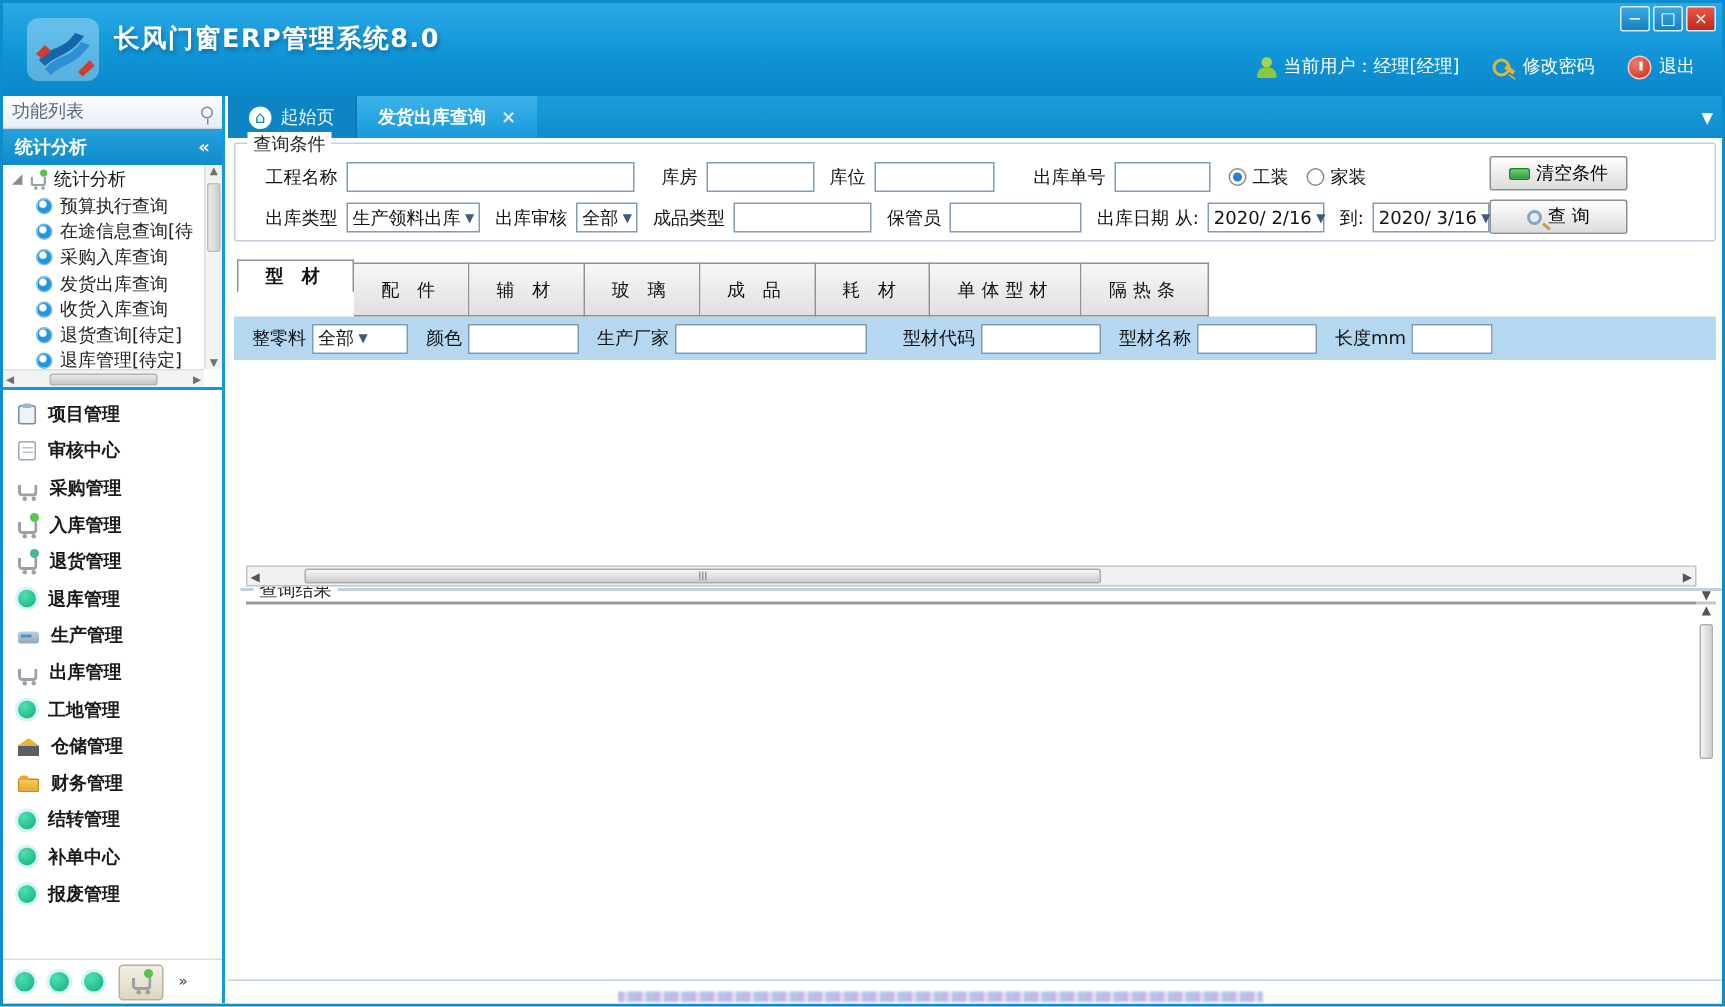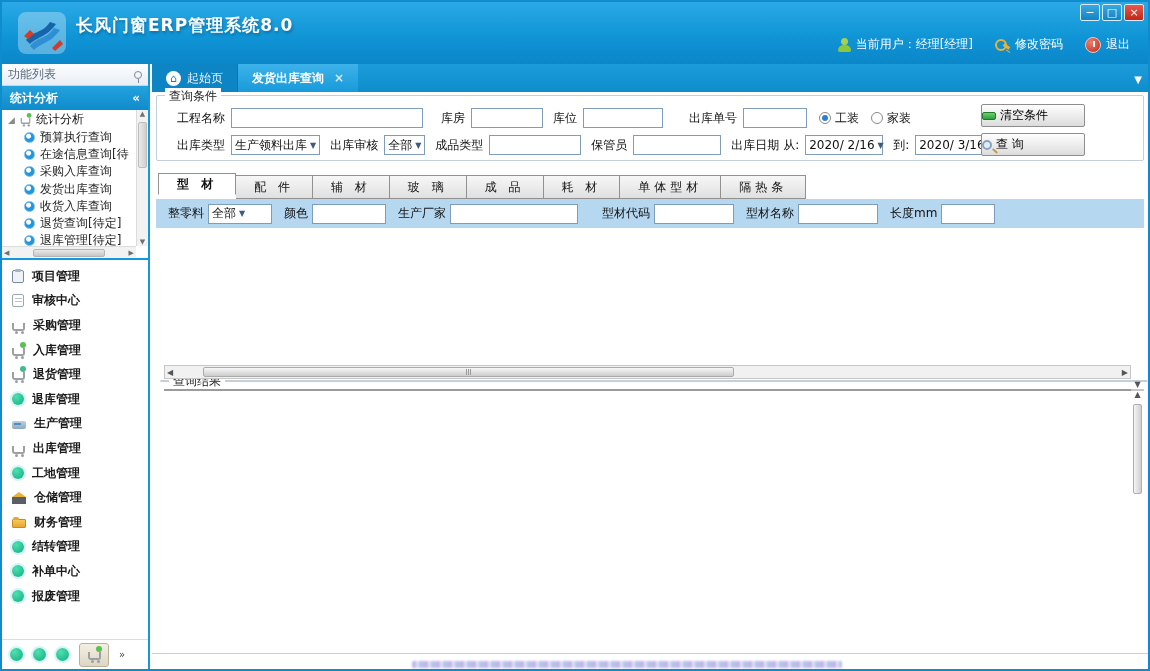--- a/index.html
+++ b/index.html
@@ -82,27 +82,27 @@
   .qrow { position:absolute; left:10px; right:150px; display:flex; align-items:center; font-size:12px; color:#111; white-space:nowrap; }
   .qrow.r1 { top:12px; }
   .qrow.r2 { top:39px; }
   .lbl { margin:0 6px 0 10px; }
   input.tx, .sel, .datebox { height:20px; border:1px solid #7f9db9; background:#fff; font-size:12px; font-family:inherit; padding:0 3px; }
   .sel, .datebox { display:inline-flex; align-items:center; justify-content:flex-start; cursor:pointer; }
   .sel .ar, .datebox .ar { font-size:8px; color:#3f5a7d; margin-left:3px; }
   .radio { width:12px; height:12px; border:1px solid #8a8a8a; border-radius:50%; background:#fff; display:inline-block; position:relative; margin:0 4px 0 12px; vertical-align:-2px; cursor:pointer; }
   .radio.sel2::after { content:''; position:absolute; inset:2px; border-radius:50%; background:#2f7fd0; }
   .qbtns { position:absolute; right:58px; top:8px; display:flex; flex-direction:column; gap:6px; }
-  .btn { width:104px; height:23px; background:linear-gradient(#fefefe,#dcdcdc); border:1px solid #8e8e8e; border-radius:2px; font-size:12px; display:flex; align-items:center; justify-content:flex-start; gap:4px; cursor:pointer; }
+  .btn { width:92px; height:23px; background:linear-gradient(#fefefe,#dcdcdc); border:1px solid #8e8e8e; border-radius:2px; font-size:12px; display:flex; align-items:center; justify-content:center; gap:4px; cursor:pointer; }
   .i-erase { width:14px; height:8px; background:linear-gradient(#6fd06a,#2f9e3c); border:1px solid #1d7a2a; border-radius:2px; }
   .i-mag { width:10px; height:10px; border:2px solid #8aa4bd; border-radius:50%; background:#dceefa; position:relative; }
   .i-mag::after { content:''; position:absolute; left:8px; top:8px; width:6px; height:2px; background:#c59a3f; transform:rotate(40deg); }
 
   .mtabs { display:flex; margin:4px 0 0 2px; }
-  .mtab { height:24px; padding:0 18px; font-size:12px; color:#111; background:linear-gradient(#f7f7f7,#e0e0e0); border:1px solid #919191; border-left:none; display:flex; align-items:center; letter-spacing:4px; cursor:pointer; }
+  .mtab { height:36px; padding:0 18px; font-size:12px; color:#111; background:linear-gradient(#f7f7f7,#e0e0e0); border:1px solid #919191; border-left:none; display:flex; align-items:center; letter-spacing:4px; cursor:pointer; }
   .mtab:first-child { border-left:1px solid #919191; }
   .mtab.active { background:#fff; border-bottom:1px solid #fff; height:22px; margin-top:-2px; font-weight:bold; }
   .frow { height:29px; background:#b5d7f0; display:flex; align-items:center; font-size:12px; color:#111; padding-left:8px; white-space:nowrap; }
   .frow .lbl { margin:0 4px 0 12px; }
 
   .rbox { position:absolute; left:4px; right:4px; top:152px; bottom:18px; }
   .tablewrap { position:absolute; left:3px; right:16px; top:8px; bottom:16px; overflow:hidden; border:1px solid #9b9b9b; background:#fff; }
   table.grid { border-collapse:collapse; table-layout:fixed; width:978px; font-size:11px; }
   .grid th { background:linear-gradient(#ffffff,#e6e6e6); border-right:1px solid #c9c9c9; border-bottom:1px solid #9b9b9b; font-weight:normal; height:18px; text-align:left; padding:0 3px; white-space:nowrap; overflow:hidden; }
   .tvs { position:absolute; right:3px; top:8px; width:13px; bottom:16px; background:#f1f1f1; border:1px solid #c6c6c6; font-size:8px; color:#555; text-align:center; }

